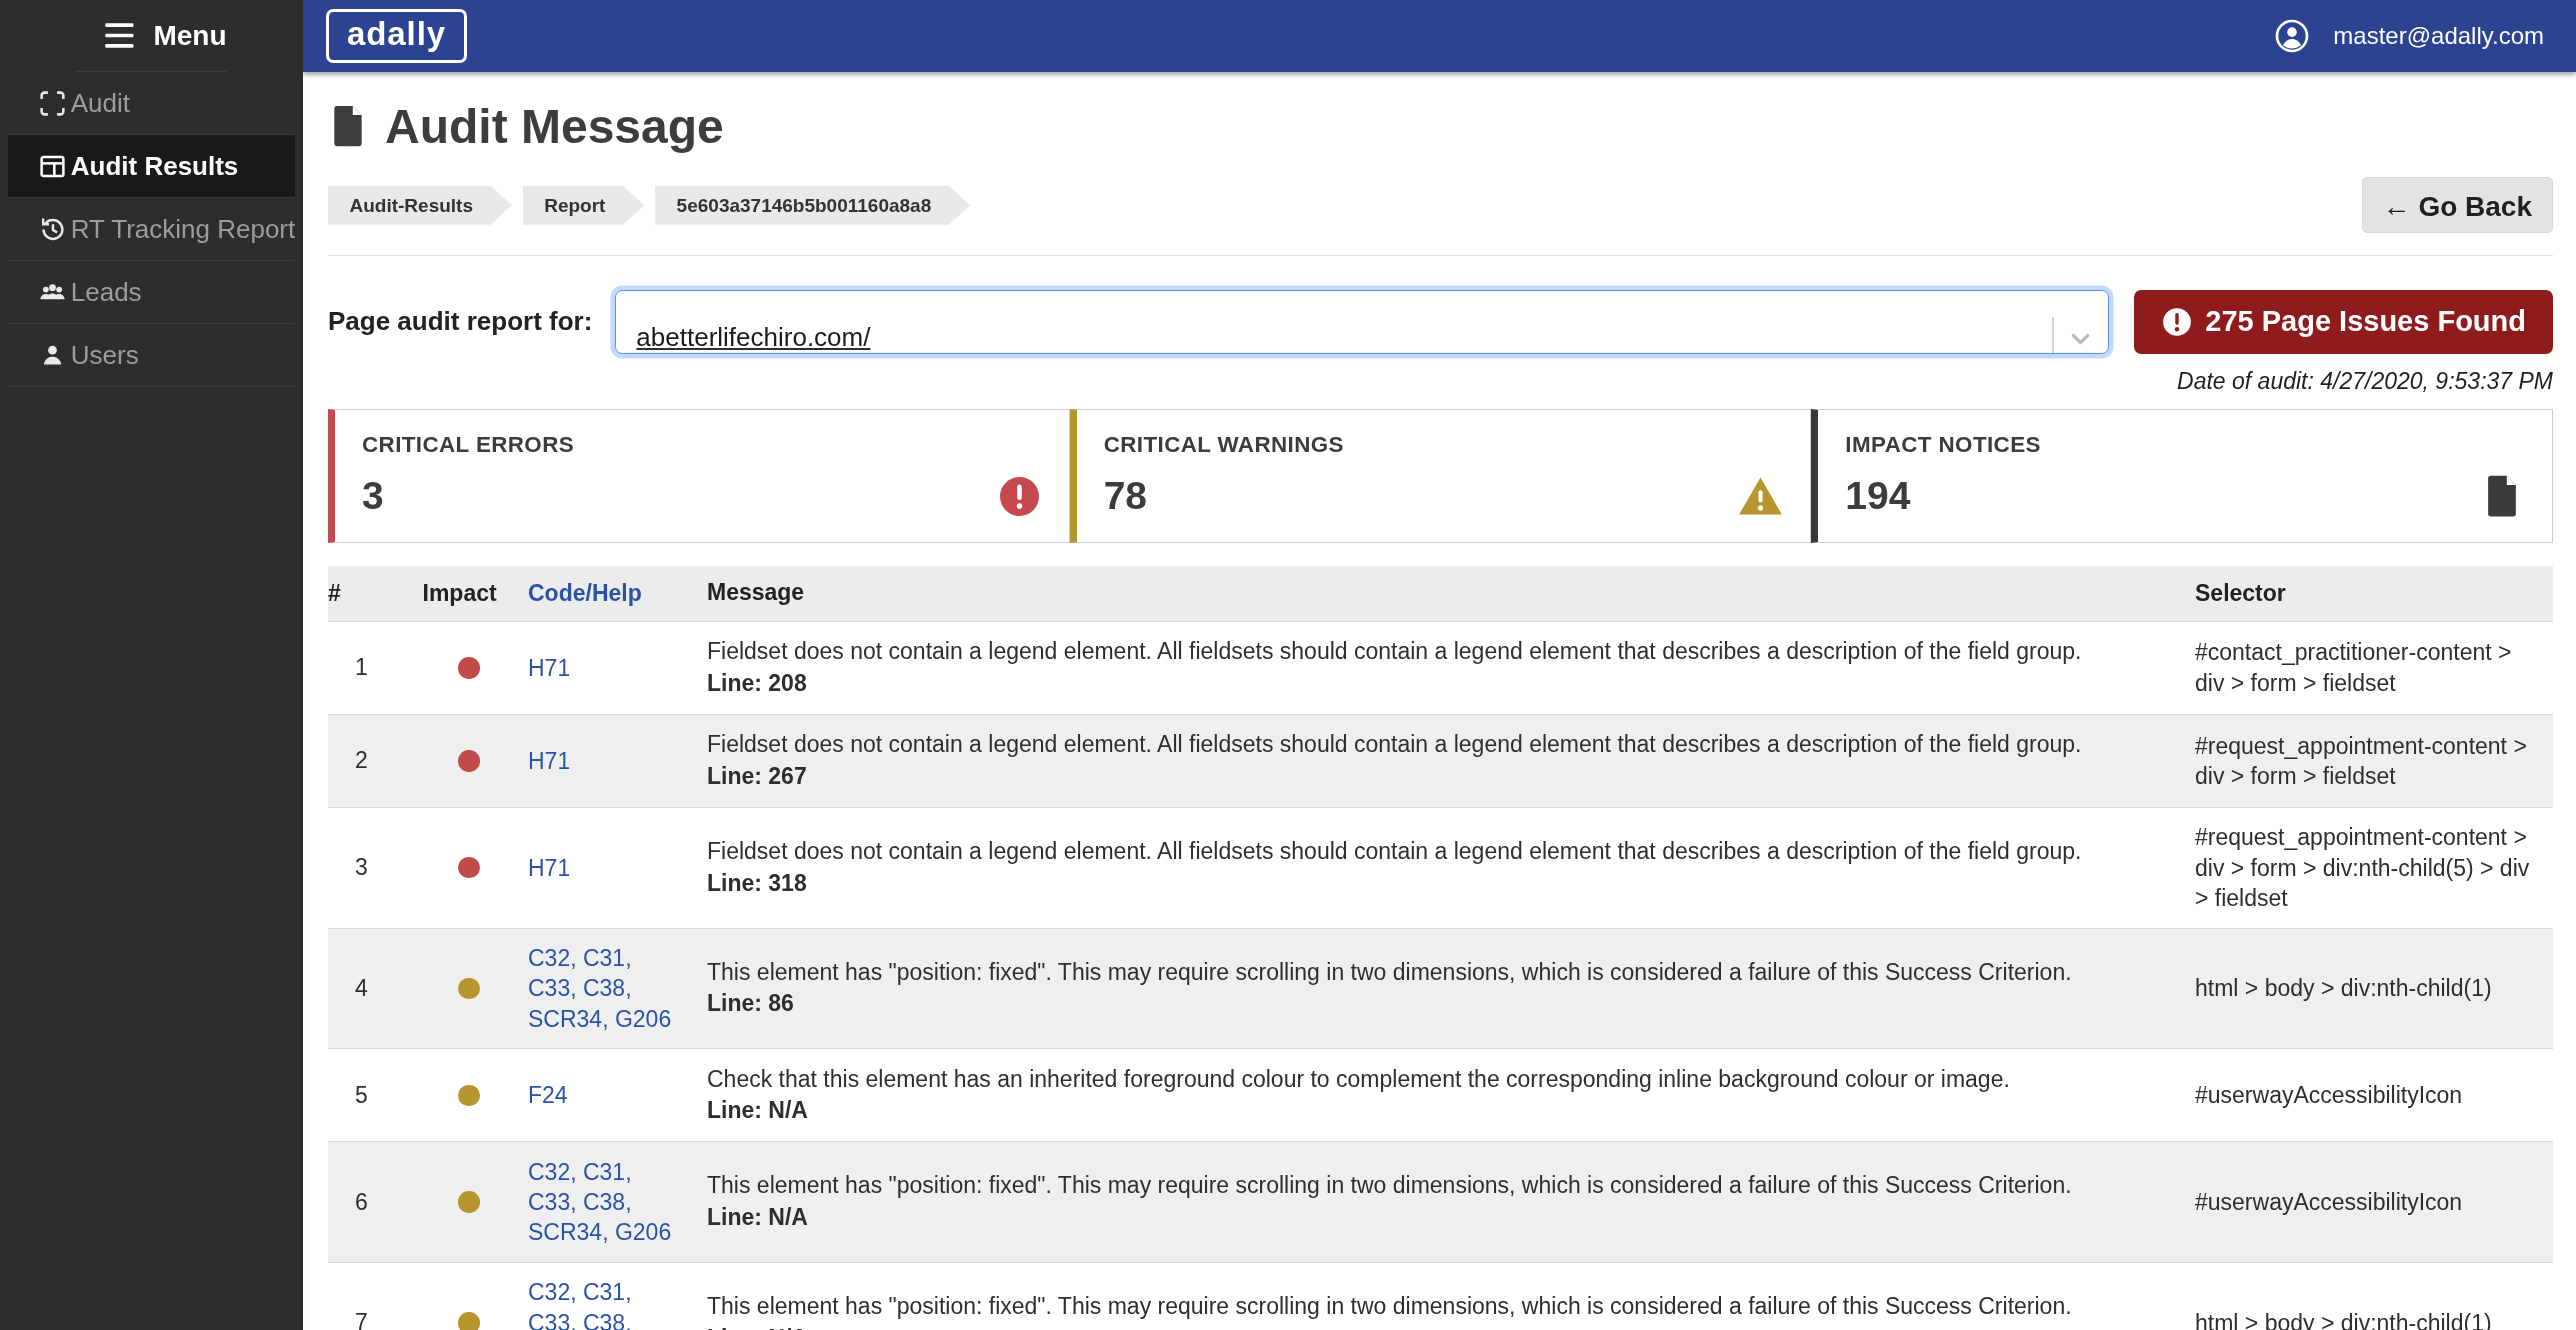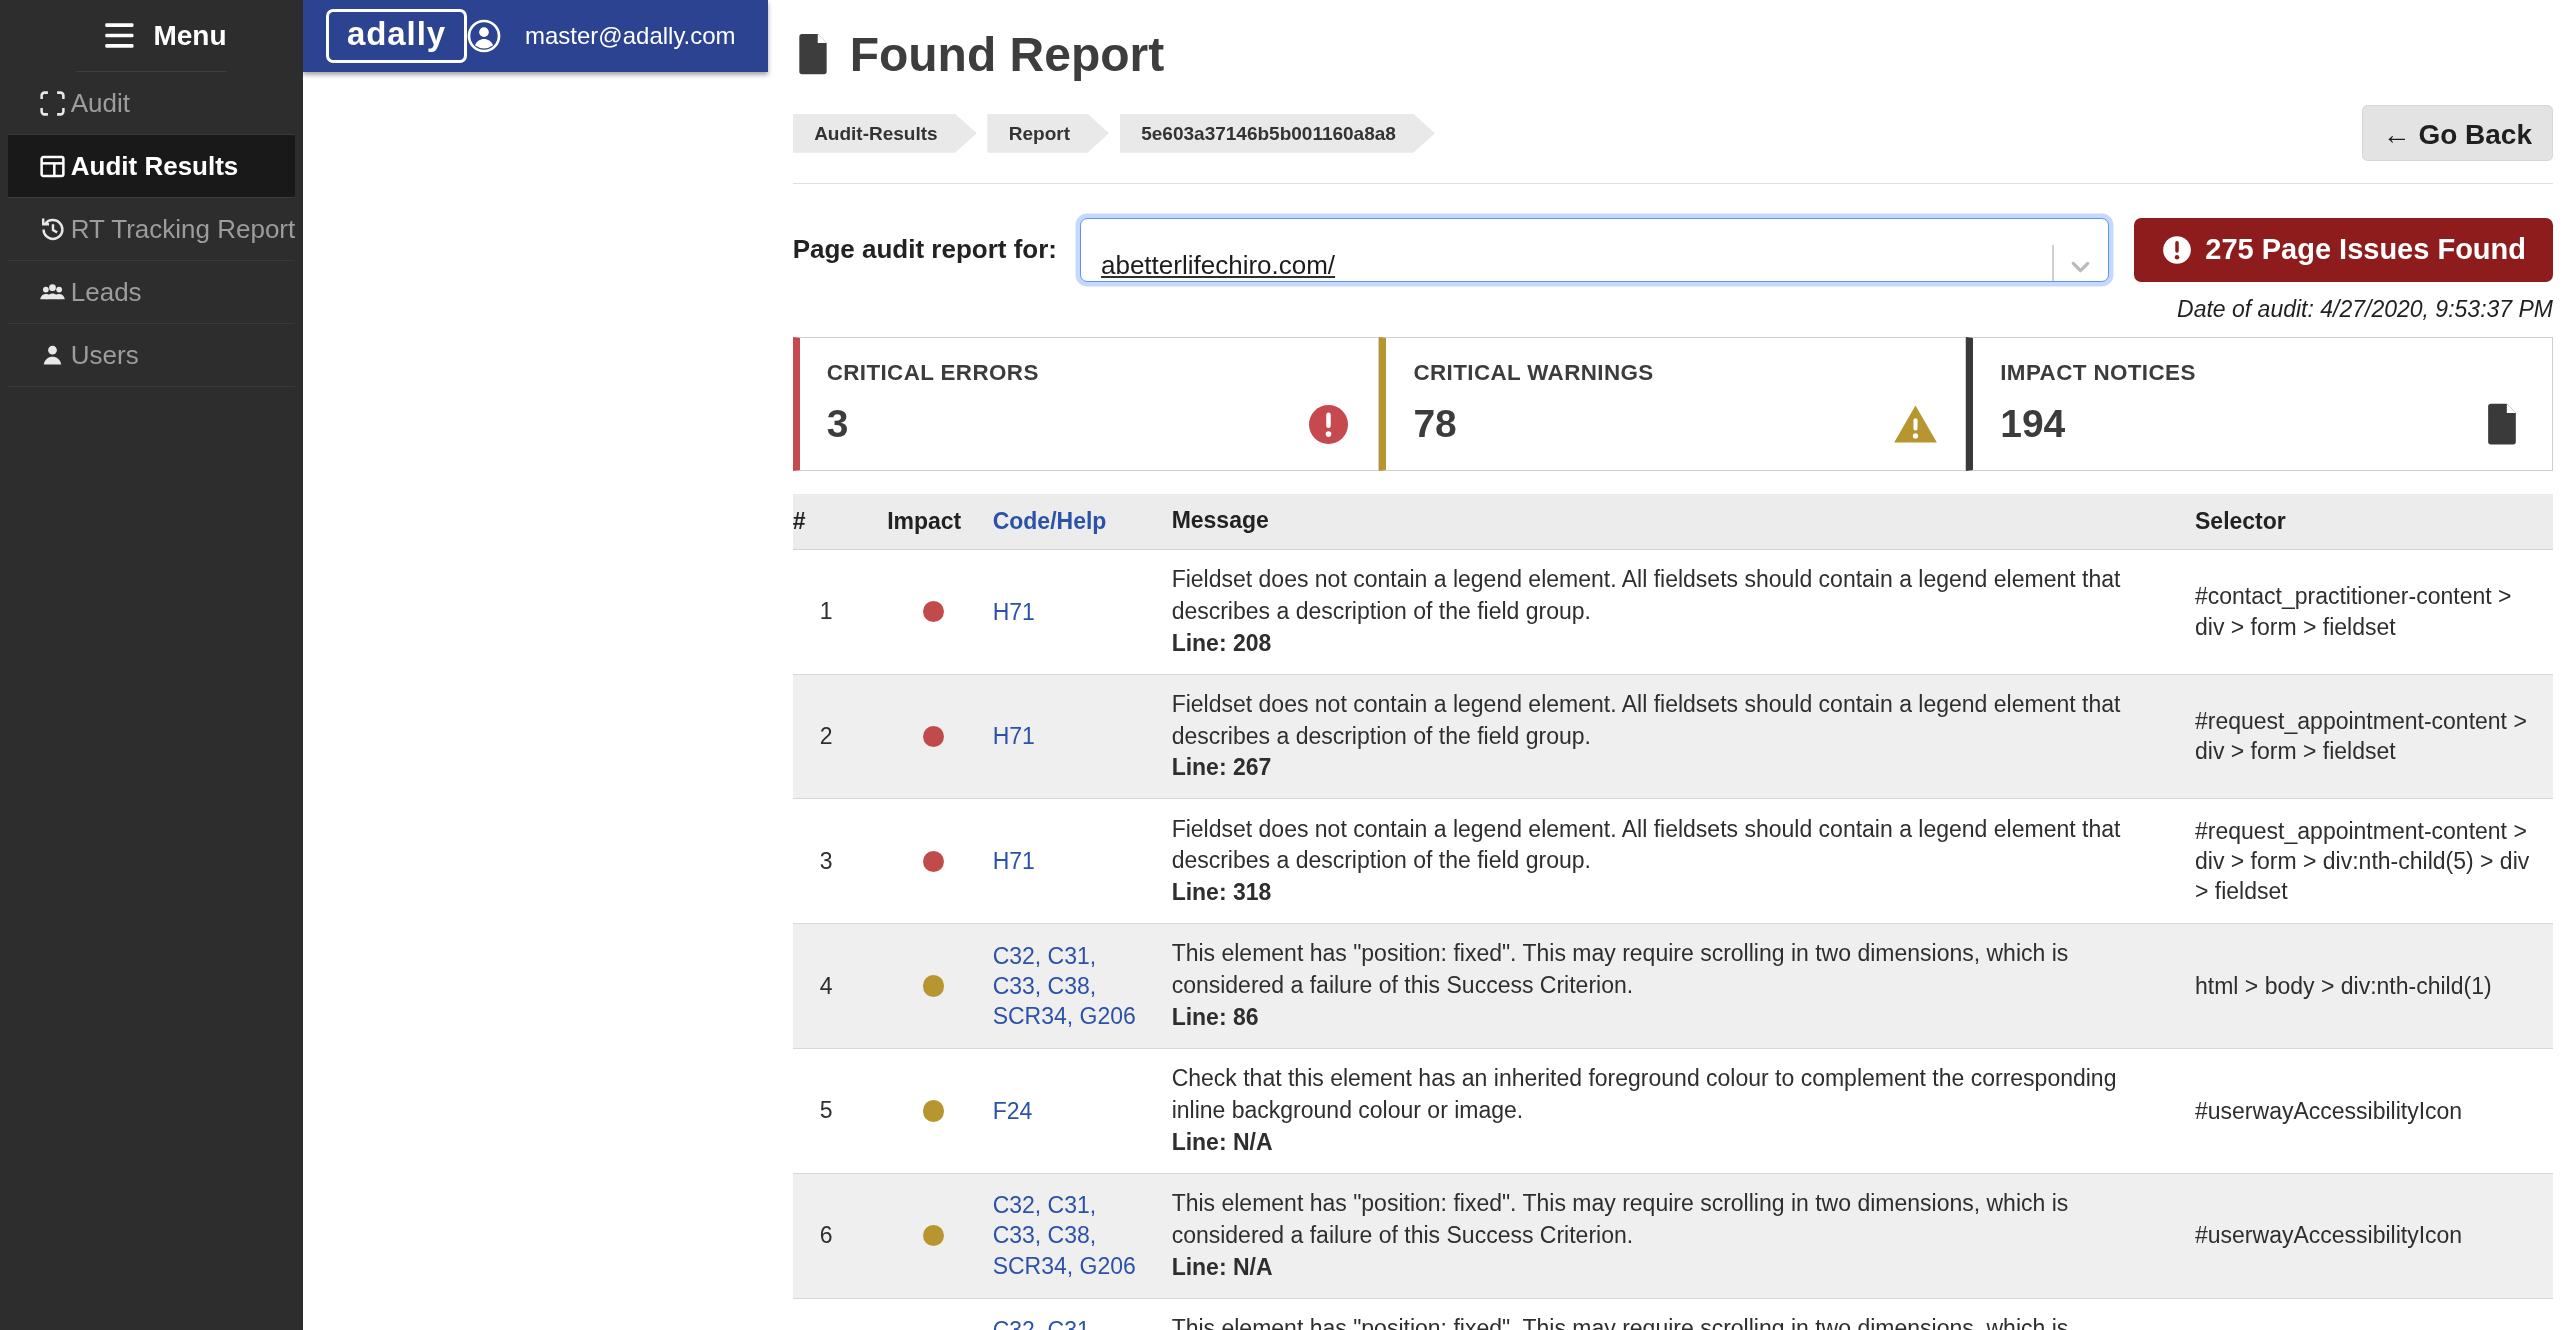--- a/index.html
+++ b/index.html
@@ -17,21 +17,21 @@
   .menu-head svg { width:30px; height:27px; display:block; }
   .menu-label { color:#fff; font-size:28px; font-weight:bold; }
   .side-item { height:63px; display:flex; align-items:center; gap:4px; padding-left:30px;
                border-bottom:1.8px solid #3a3a3a; color:#9c9c9c; font-size:26px; cursor:pointer; }
   .side-item .s-icon { width:29px; height:29px; color:#e8e8e8; flex:none; display:flex; align-items:center; }
   .side-item .s-icon svg { width:29px; height:29px; display:block; }
   .side-item.active { background:#191919; color:#fff; font-weight:bold; }
   .side-item.active .s-icon { color:#fff; }
 
   
-  .main { flex:1; display:flex; flex-direction:row; min-width:0; }
+  .main { flex:1; display:flex; flex-direction:column; min-width:0; }
   .topbar { height:72px; flex:none; background:var(--topbar-blue);
             display:flex; align-items:center; justify-content:space-between;
             padding:0 32px 0 23px; box-shadow:0 2.7px 4.5px rgba(0,0,0,.35); position:relative; z-index:4; }
   .logo { border:3.6px solid #fff; border-radius:7.2px; padding:3.6px 18px 7.2px;
           color:#fff; font-size:33px; font-weight:bold; letter-spacing:0.9px; cursor:pointer; }
   .user { display:flex; align-items:center; gap:24px; color:#fff; font-size:24px; cursor:pointer; }
   .user svg { width:34px; height:34px; display:block; }
 
   .content { flex:1; padding:20px 23px 0 25px; overflow:hidden; background:#fff; }
 
@@ -176,21 +176,21 @@
   </header>
 
   <main class="content">
     <div class="title-row">
       <span>
         <svg viewBox="0 0 24 26" fill="currentColor">
             <path d="M5.3 1h9.2l5.2 5.3V23a1.6 1.6 0 01-1.6 1.6H5.3A1.6 1.6 0 013.7 23V2.6A1.6 1.6 0 015.3 1z"></path>
             <path d="M14.5 1l5.2 5.3h-5.2z" fill="#fff"></path>
           </svg>
       </span>
-      <h1>Found Report</h1>
+      <h1>Audit Message</h1>
     </div>
 
     <div class="crumb-row">
       <div class="crumbs">
           <span class="crumb">Audit-Results</span>
           <span class="crumb">Report</span>
           <span class="crumb">5e603a37146b5b001160a8a8</span>
         </div>
       <button class="goback">← Go Back</button>
     </div>

